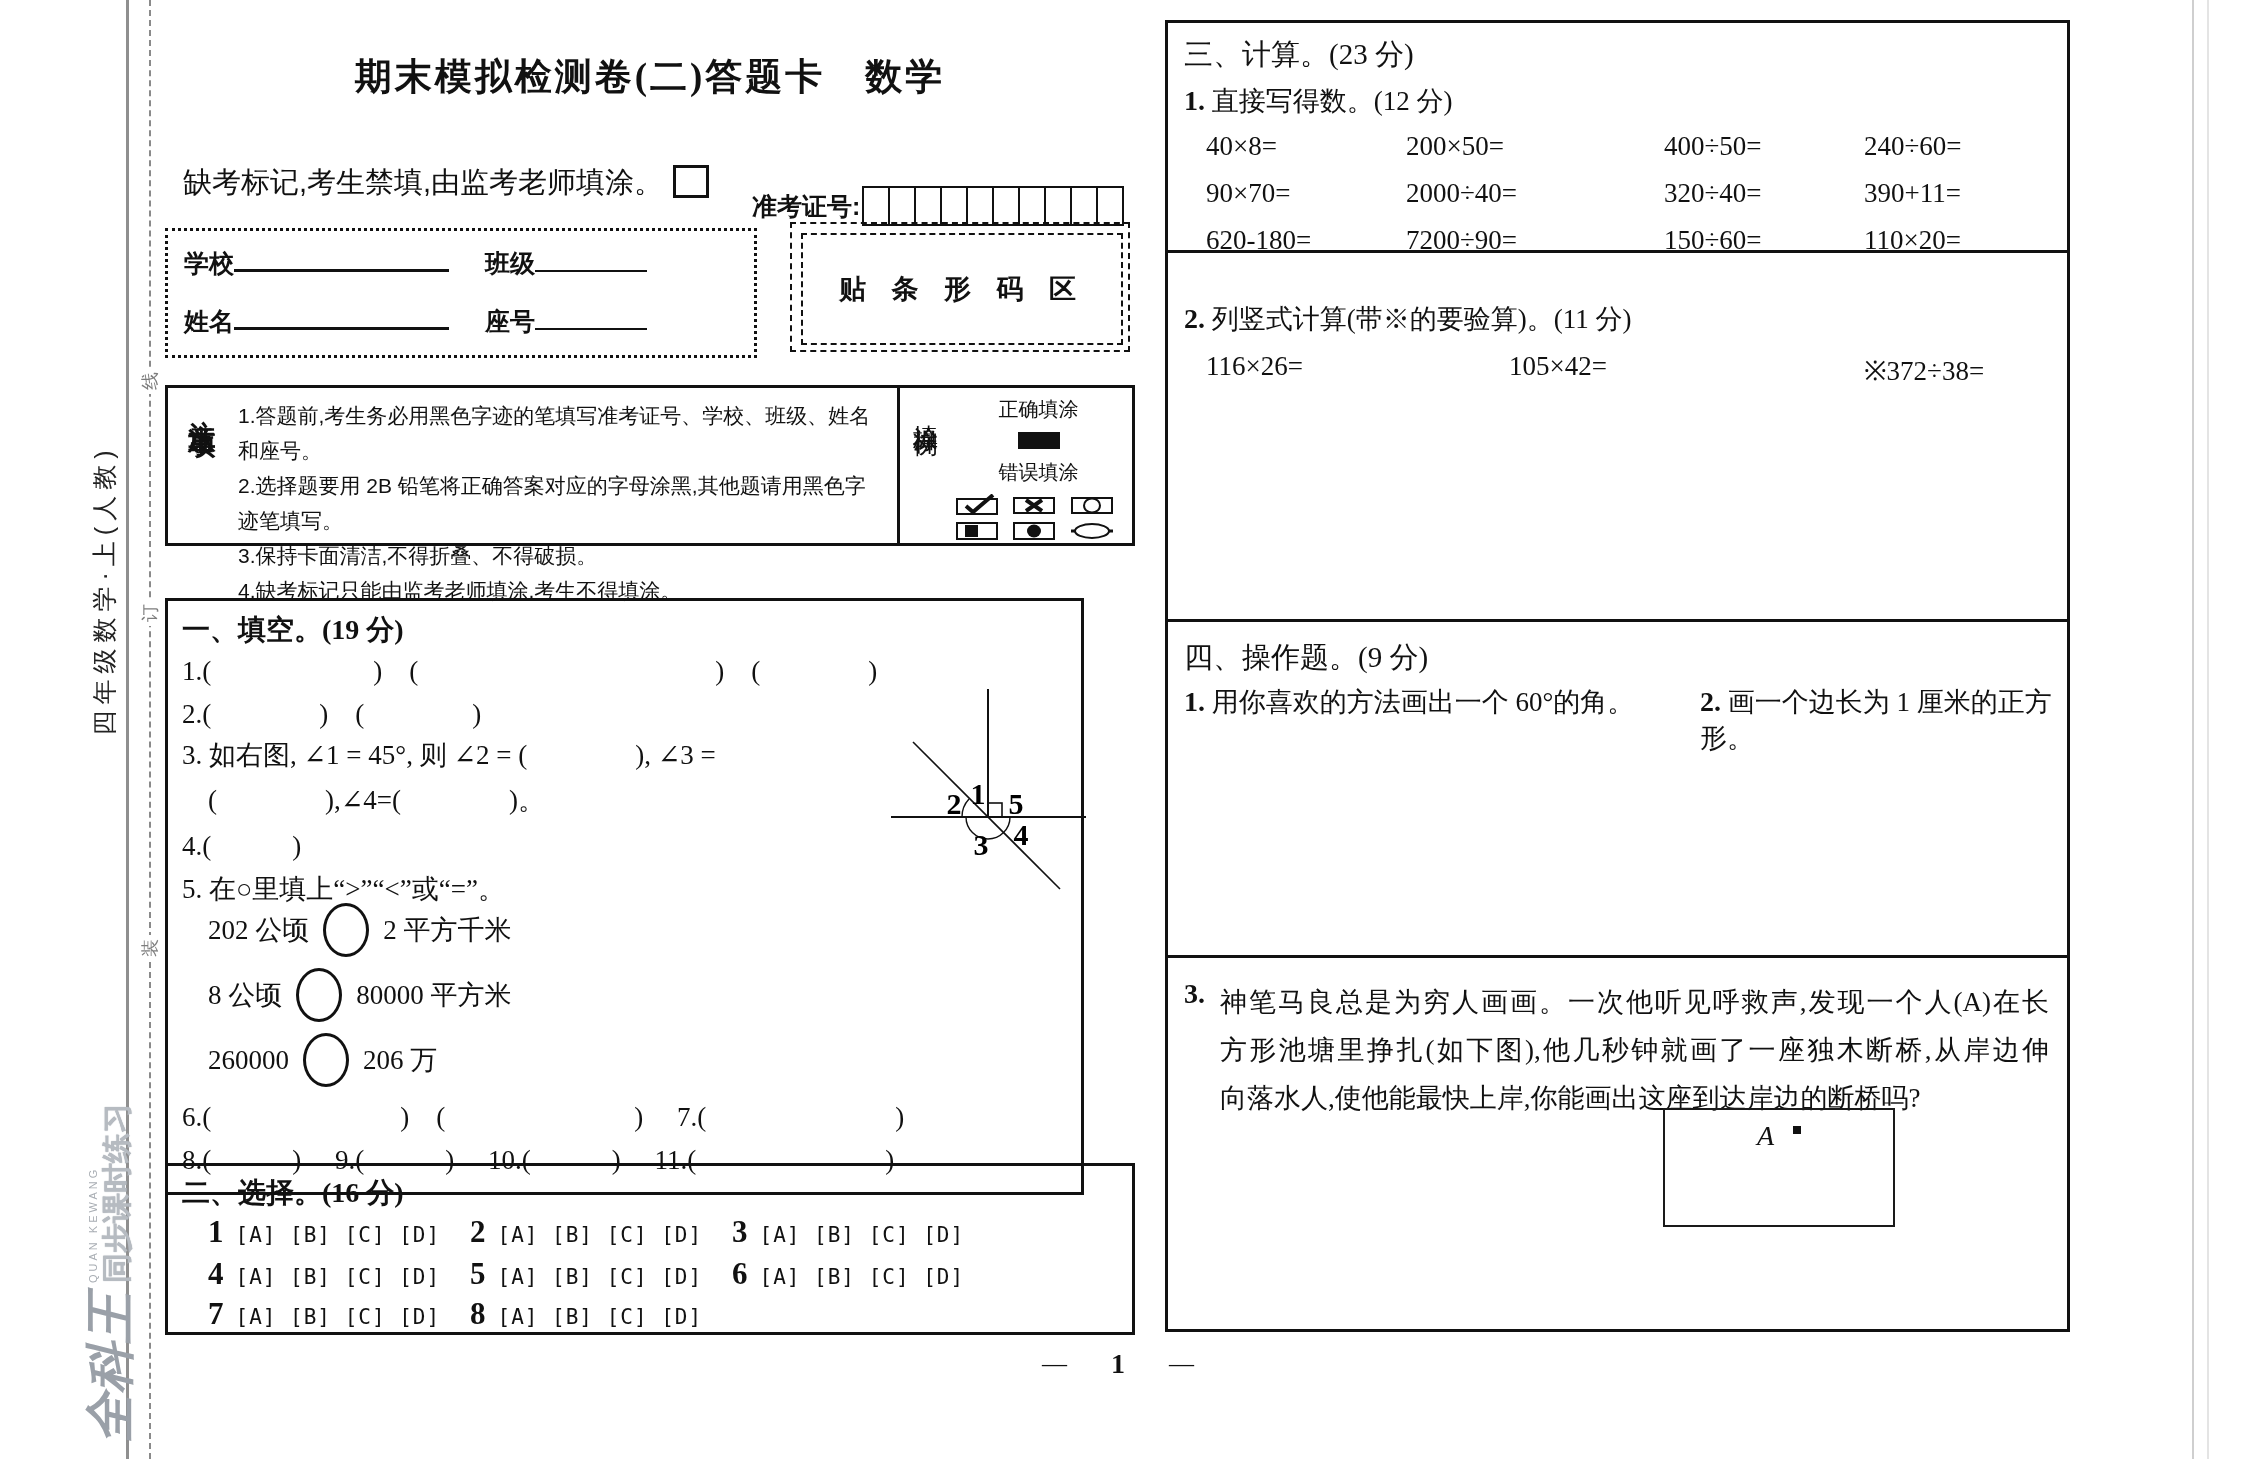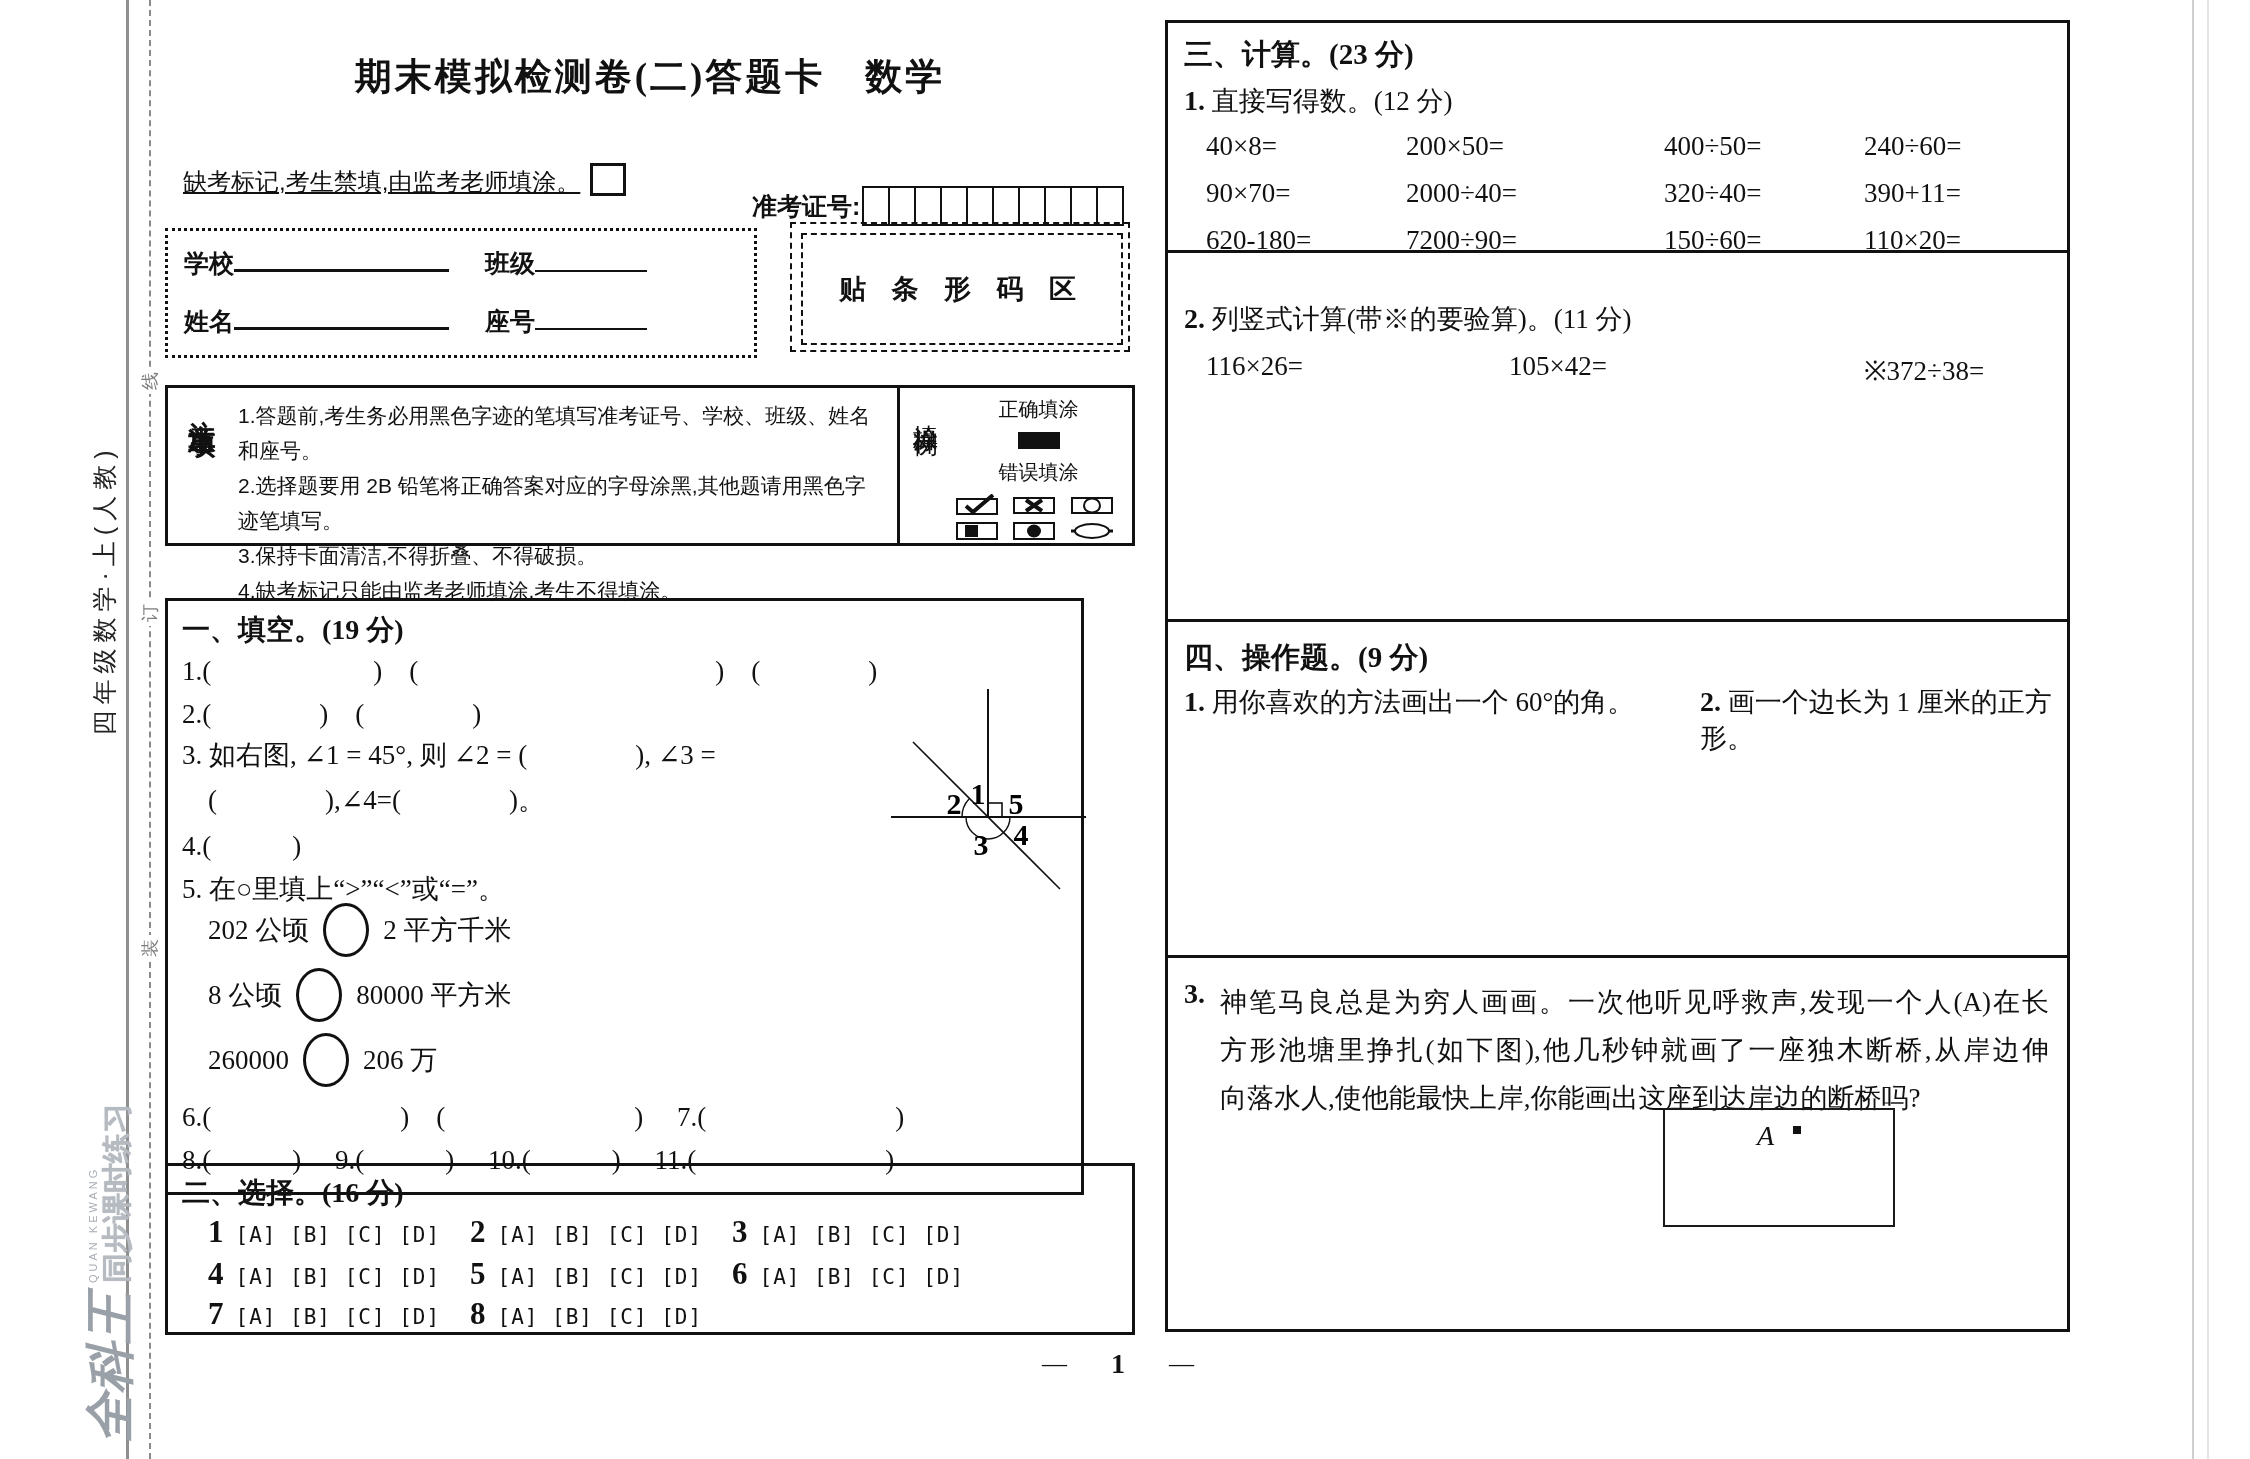--- a/index.html
+++ b/index.html
@@ -18,21 +18,21 @@
   .logo-script{font-size:50px;font-weight:bold;font-style:italic;color:#9aa0a8;
                font-family:"Liberation Serif",serif;}
   .logo-col{display:flex;flex-direction:column;line-height:1.1;}
   .logo-latin{font-size:11px;letter-spacing:3px;color:#a8adb3;}
   .logo-series{font-size:30px;font-weight:bold;color:#b6bbc1;text-shadow:0 0 1px #9aa0a8;}
   .edge-r1{position:absolute;left:2192px;top:0;bottom:0;width:2px;background:#cfcfcf;}
   .edge-r2{position:absolute;left:2207px;top:0;bottom:0;width:2px;background:#e4e4e4;}
   
   .title{position:absolute;left:165px;top:52px;width:970px;text-align:center;font-size:37px;
          font-weight:bold;letter-spacing:3px;}
-  .absent-row{position:absolute;left:183px;top:163px;font-size:24px;font-family:"Liberation Sans",sans-serif;text-decoration:underline;}
+  .absent-row{position:absolute;left:183px;top:163px;font-size:29px;font-family:"Liberation Sans",sans-serif;}
   .absent-box{display:inline-block;width:30px;height:27px;border:3px solid #111;vertical-align:-6px;margin-left:10px;}
   .adm{position:absolute;left:752px;top:158px;display:flex;align-items:center;margin-top:28px;}
   .adm-label{font-size:25px;font-weight:bold;font-family:"Liberation Sans",sans-serif;}
   .adm-cells{display:flex;margin-left:4px;}
   .adm-cell{width:24px;height:36px;border:2px solid #111;margin-left:-2px;background:#fff;}
   
   .info-box{position:absolute;left:165px;top:228px;width:586px;height:124px;border:3px dotted #111;}
   .info-line{position:absolute;left:16px;font-size:25px;font-weight:bold;font-family:"Liberation Sans",sans-serif;}
   .il1{top:14px;} .il2{top:72px;}
   .ul{display:inline-block;border-bottom:3px solid #111;height:24px;vertical-align:baseline;}
@@ -73,21 +73,21 @@
           align-items:center;font-size:25px;}
   .footer .pg{font-size:28px;font-weight:bold;}
   
   .calc-col{position:absolute;left:1165px;top:20px;width:905px;height:1312px;border:3px solid #111;
             box-sizing:border-box;display:flex;flex-direction:column;}
   .sec{position:relative;box-sizing:border-box;}
   .secA{height:230px;border-bottom:3px solid #111;}
   .secB{height:335px;border-bottom:3px solid #111;margin-top:34px;}
   .secC{height:336px;border-bottom:3px solid #111;}
   .secD{flex:1;}
-  .rc-h{position:absolute;left:16px;font-size:29px;font-weight:bold;}
+  .rc-h{position:absolute;left:16px;font-size:29px;font-weight:normal;}
   .rc-sub{position:absolute;left:16px;font-size:27px;}
   .rc-sub b{font-size:28px;}
   .oral-grid{position:absolute;left:38px;top:100px;right:8px;display:grid;
              grid-template-columns:200px 258px 200px auto;font-size:27px;line-height:47px;}
   .vert-grid{position:absolute;left:38px;top:64px;right:8px;display:grid;
              grid-template-columns:303px 355px auto;font-size:27px;}
   .op-q{position:absolute;top:62px;font-size:27px;}
   .op-q b{font-size:28px;}
   .q3-para{position:absolute;left:52px;right:18px;top:20px;font-size:27px;line-height:48px;}
   .q3-no{position:absolute;left:16px;top:20px;font-size:28px;font-weight:bold;}

